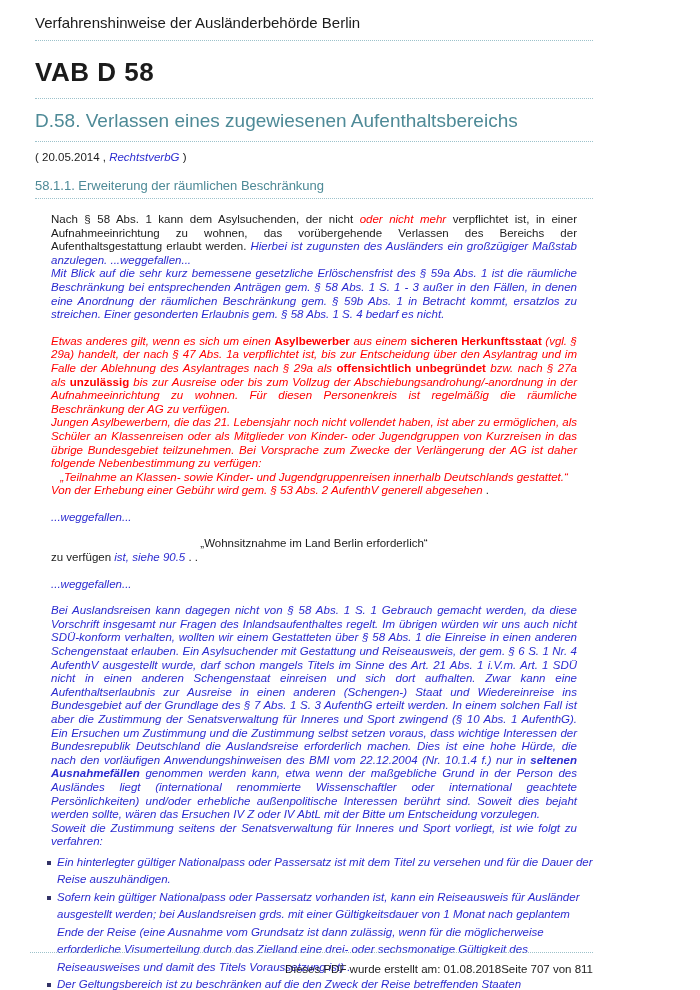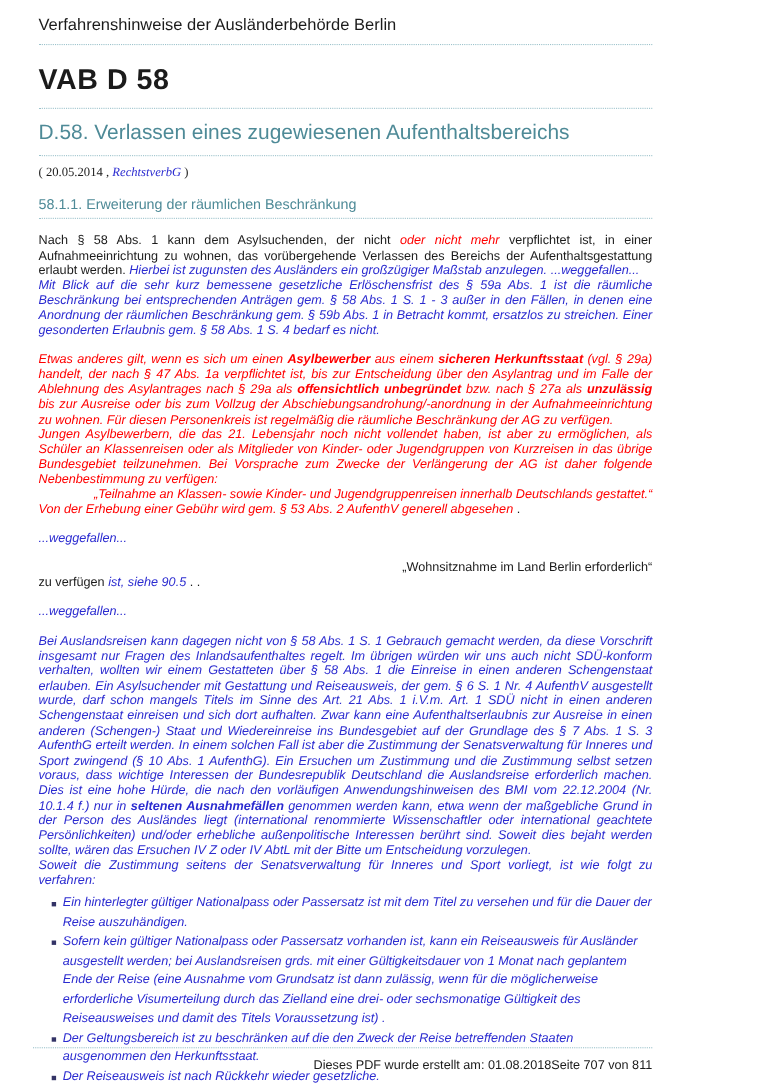--- a/index.html
+++ b/index.html
@@ -10,32 +10,32 @@
     font-family:"Liberation Sans", sans-serif;
     color:#1b1b1b;
     overflow:hidden;
   }
   .content { padding:0 35px; }
   .dotted { border-bottom:1px dotted #9cc2cb; }
 
   .doc-header { padding-top:14px; padding-bottom:9px; font-size:15px; color:#1b1b1b; }
   .doc-title { margin:16px 0 0; font-size:26px; font-weight:700; color:#1b1b1b; padding-bottom:10px; letter-spacing:0.5px; }
   .section-heading { margin:11px 0 0; font-size:19px; font-weight:400; color:#4e8a97; padding-bottom:9px; }
-  .meta-line { margin:9px 0 12px; font-size:11.5px;font-family:Liberation Serif, serif; }
+  .meta-line { margin:9px 0 12px; font-size:11.5px; }
   .subsection-heading { margin:15px 0 0; font-size:13px; font-weight:400; color:#4e8a97; padding-bottom:5px; }
 
   #doc-body { padding-top:1px; }
-  .para { margin:13px 0 0; font-size:11.5px; line-height:13.6px; }
+  .para { margin:13px 16px 0; font-size:11.5px; line-height:13.6px; }
   .align-justify { text-align:justify; }
-  .align-center { text-align:right; }
+  .align-center { text-align:center; }
   .mt0 { margin-top:0; }
 
   .run-k  { color:#1b1b1b; font-style:normal; }
   .run-r  { color:#ff0000; font-style:italic; }
-  .run-rb { color:#ff0000; font-style:italic; font-weight:bold; }
+  .run-rb { color:#ff0000; font-weight:bold; }
   .run-b  { color:#2b2bd0; font-style:italic; }
   .run-bb { color:#2b2bd0; font-style:italic; font-weight:bold; }
   .link { cursor:pointer; }
 
   ul.bullets { list-style:none; margin:5px 0 6px; padding:0 0 0 12px; }
   ul.bullets li { position:relative; padding-left:10px; font-size:11.5px; line-height:17.5px; text-align:left; }
   .bullet-marker { position:absolute; left:0; top:7px; width:4px; height:4px; background:#333366; }
 
   .footer {
     position:absolute; left:30px; right:35px; top:952px;

